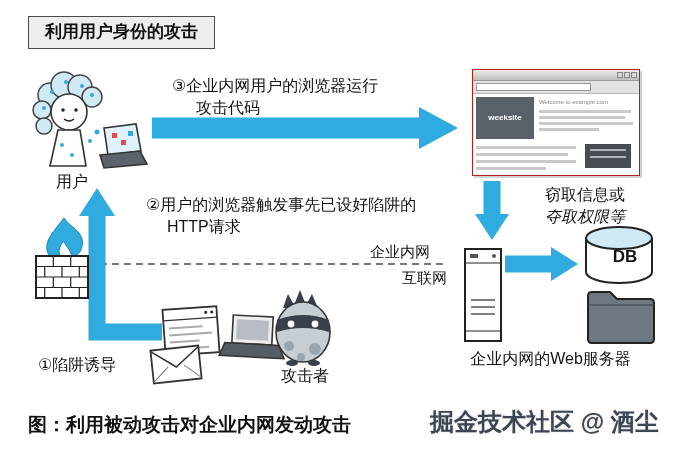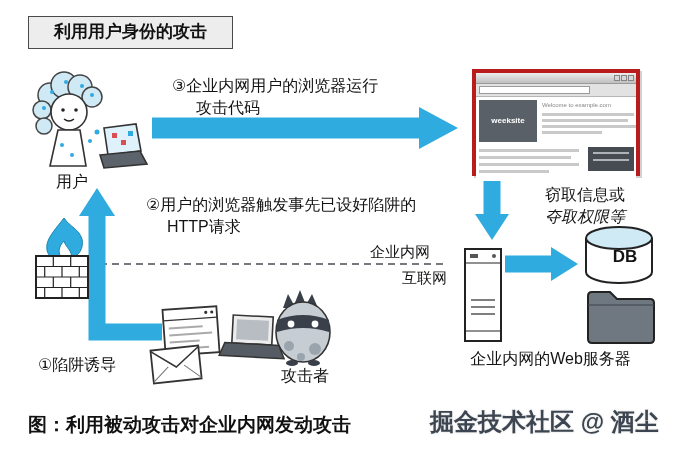--- a/index.html
+++ b/index.html
@@ -2,36 +2,36 @@
 <html style="--arrow: #2fabdf; --accent: #cfe9f5; --dark: #3a4049; --folder: #6f7781;"><head>
 <meta charset="utf-8">
 <style>
   * { box-sizing: border-box; margin: 0; padding: 0; }
   html, body { background: #fff; }
   body { font-family: "Liberation Sans", "DejaVu Sans", sans-serif; }
   .stage { position: relative; width: 678px; height: 454px; background: #fff; overflow: hidden; color: #111; }
   .stage > svg { position: absolute; left: 0; top: 0; z-index: 1; }
 
   .txt { position: absolute; z-index: 3; white-space: nowrap; font-size: 16px; color: #141414; line-height: 1.2; }
-  .title-box { position: absolute; z-index: 3; left: 28px; top: 16px; width: 205px; height: 33px;
+  .title-box { position: absolute; z-index: 3; left: 28px; top: 16px; width: 187px; height: 33px;
     border: 1.5px solid #4a4a4a; background: #ededed; font-size: 17px; font-weight: bold;
     line-height: 30px; text-align: center; }
   .caption { position: absolute; z-index: 3; left: 28px; top: 412px; font-size: 19px; font-weight: 600; white-space: nowrap; }
   .watermark { position: absolute; z-index: 4; left: 430px; top: 406px; font-size: 24px; font-weight: bold;
     color: #3d4550; white-space: nowrap; text-shadow: 0 0 2px rgba(60,70,80,.25); }
 
   .fill-arrow  { fill: var(--arrow, #2fabdf); }
   .stroke-arrow{ stroke: var(--arrow, #2fabdf); }
   .fill-accent { fill: var(--accent, #cfe9f5); }
   .fill-dark   { fill: var(--dark, #3a4049); }
   .fill-folder { fill: var(--folder, #6f7781); }
 
   
   .browser { position: absolute; z-index: 2; left: 472px; top: 69px; width: 168px; height: 107px;
-    background: #f4f4f4; border: 4px solid #b91c1c; box-shadow: 2px 2px 0 rgba(0,0,0,.18); }
+    background: #f4f4f4; border: 1px solid #b91c1c; box-shadow: 2px 2px 0 rgba(0,0,0,.18); }
   .b-titlebar { height: 11px; background: linear-gradient(#ececec, #bfbfbf); border-bottom: 1px solid #9a9a9a; position: relative; }
   .b-controls { position: absolute; right: 2px; top: 2px; display: flex; gap: 1px; }
   .b-controls i { width: 6px; height: 6px; background: #d8d8d8; border: 1px solid #858585; display: block; }
   .b-addr { height: 13px; background: #e2e2e2; border-bottom: 1px solid #b5b5b5; padding: 2px 3px; }
   .b-addr .field { height: 8px; background: #fff; border: 1px solid #9a9a9a; width: 72%; }
   .b-content { position: relative; height: 81px; background: #fff; overflow: hidden; }
   .b-side { position: absolute; left: 3px; top: 3px; width: 58px; height: 42px; background: #5a6067;
     color: #fff; font-size: 8px; font-weight: bold; text-align: center; line-height: 42px; }
   .b-welcome { position: absolute; left: 66px; top: 5px; font-size: 6px; color: #858585; white-space: nowrap; }
   .b-bar { position: absolute; height: 3px; background: #c9c9c9; }

